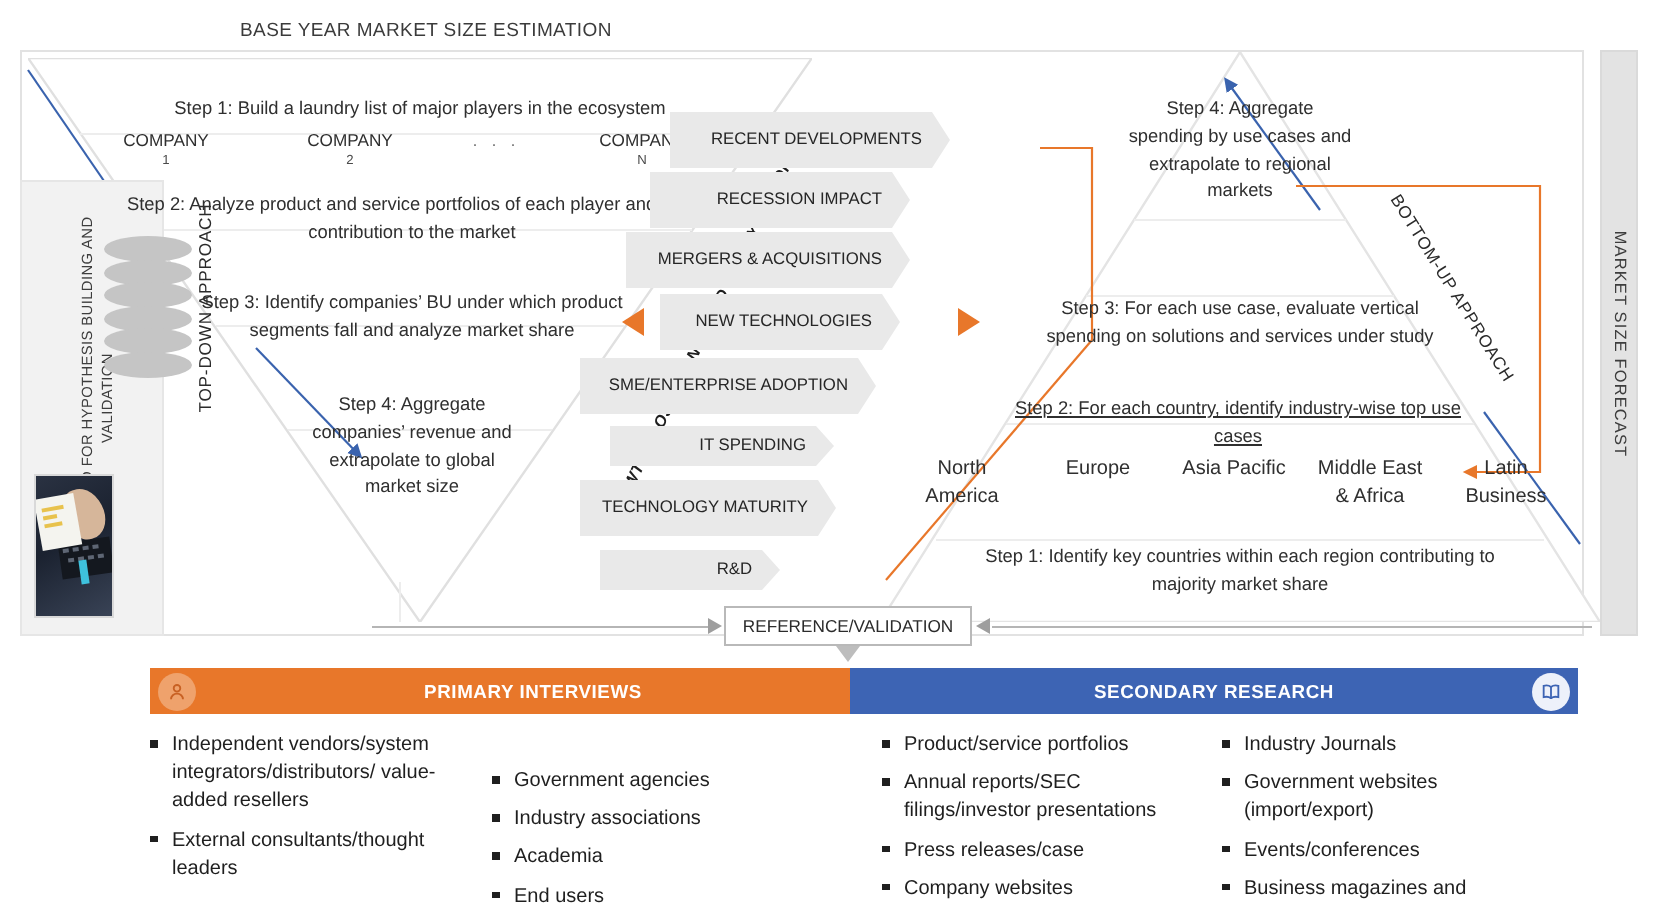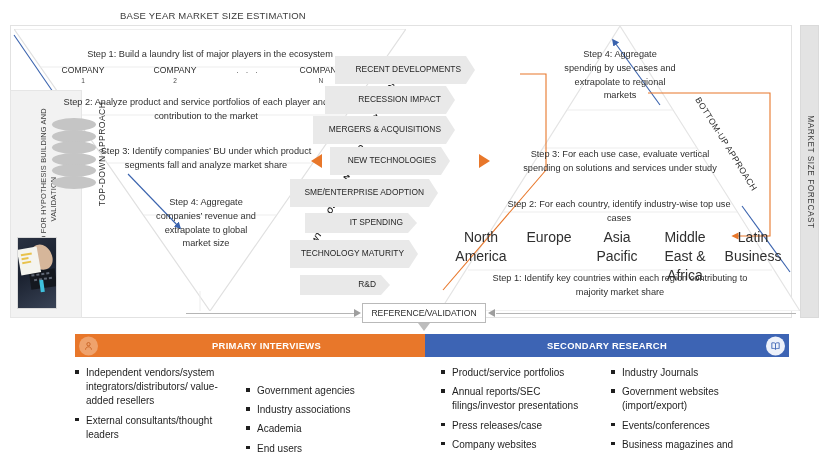--- a/index.html
+++ b/index.html
@@ -152,21 +152,21 @@
     width: 230px; text-align: center;
     font-size: 8.1px; font-weight: bold; font-style: italic;
     color: #1f1f1f; letter-spacing: .3px; white-space: nowrap;
     transform: rotate(-64deg);
   }
 
   
   .regions {
     position: absolute; left: 452px; top: 228px; width: 330px;
     display: flex; justify-content: space-between;
-    font-size: 14px; color: #2f2f2f; text-align: center; line-height: 1.35;
+    font-size: 10px; color: #2f2f2f; text-align: center; line-height: 1.35;
   }
   .regions > div { width: 58px; }
 
   
   .refbox {
     position: absolute; left: 362px; top: 303px;
     width: 124px; height: 20px;
     border: 1px solid #b9b9b9; background: #fff;
     display: flex; align-items: center; justify-content: center;
     font-size: 8.6px; color: #2b2b2b; z-index: 12;
@@ -341,21 +341,21 @@
 
   <div class="orange-arrow left" style="left:311px;top:154px;"></div>
   <div class="orange-arrow right" style="left:479px;top:154px;"></div>
 
   <div class="approach-label bu-approach">BOTTOM-UP APPROACH</div>
 
   <div class="pyr-text" style="left:564px;top:48px;width:112px;">Step 4: Aggregate spending by use cases and extrapolate to regional markets</div>
 
   <div class="pyr-text" style="left:512px;top:148px;width:216px;">Step 3: For each use case, evaluate vertical spending on solutions and services under study</div>
 
-  <div class="pyr-text" style="left:500px;top:198px;width:238px;">Step 2: For each country, identify industry-wise top use cases</div>
+  <div class="pyr-text" style="left:500px;top:198px;width:238px;text-decoration:underline;">Step 2: For each country, identify industry-wise top use cases</div>
 
   <div class="regions">
     <div>North America</div>
     <div>Europe</div>
     <div>Asia Pacific</div>
     <div>Middle East &amp; Africa</div>
     <div>Latin Business</div>
   </div>
 
   <div class="pyr-text" style="left:480px;top:272px;width:280px;">Step 1: Identify key countries within each region contributing to majority market share</div>

